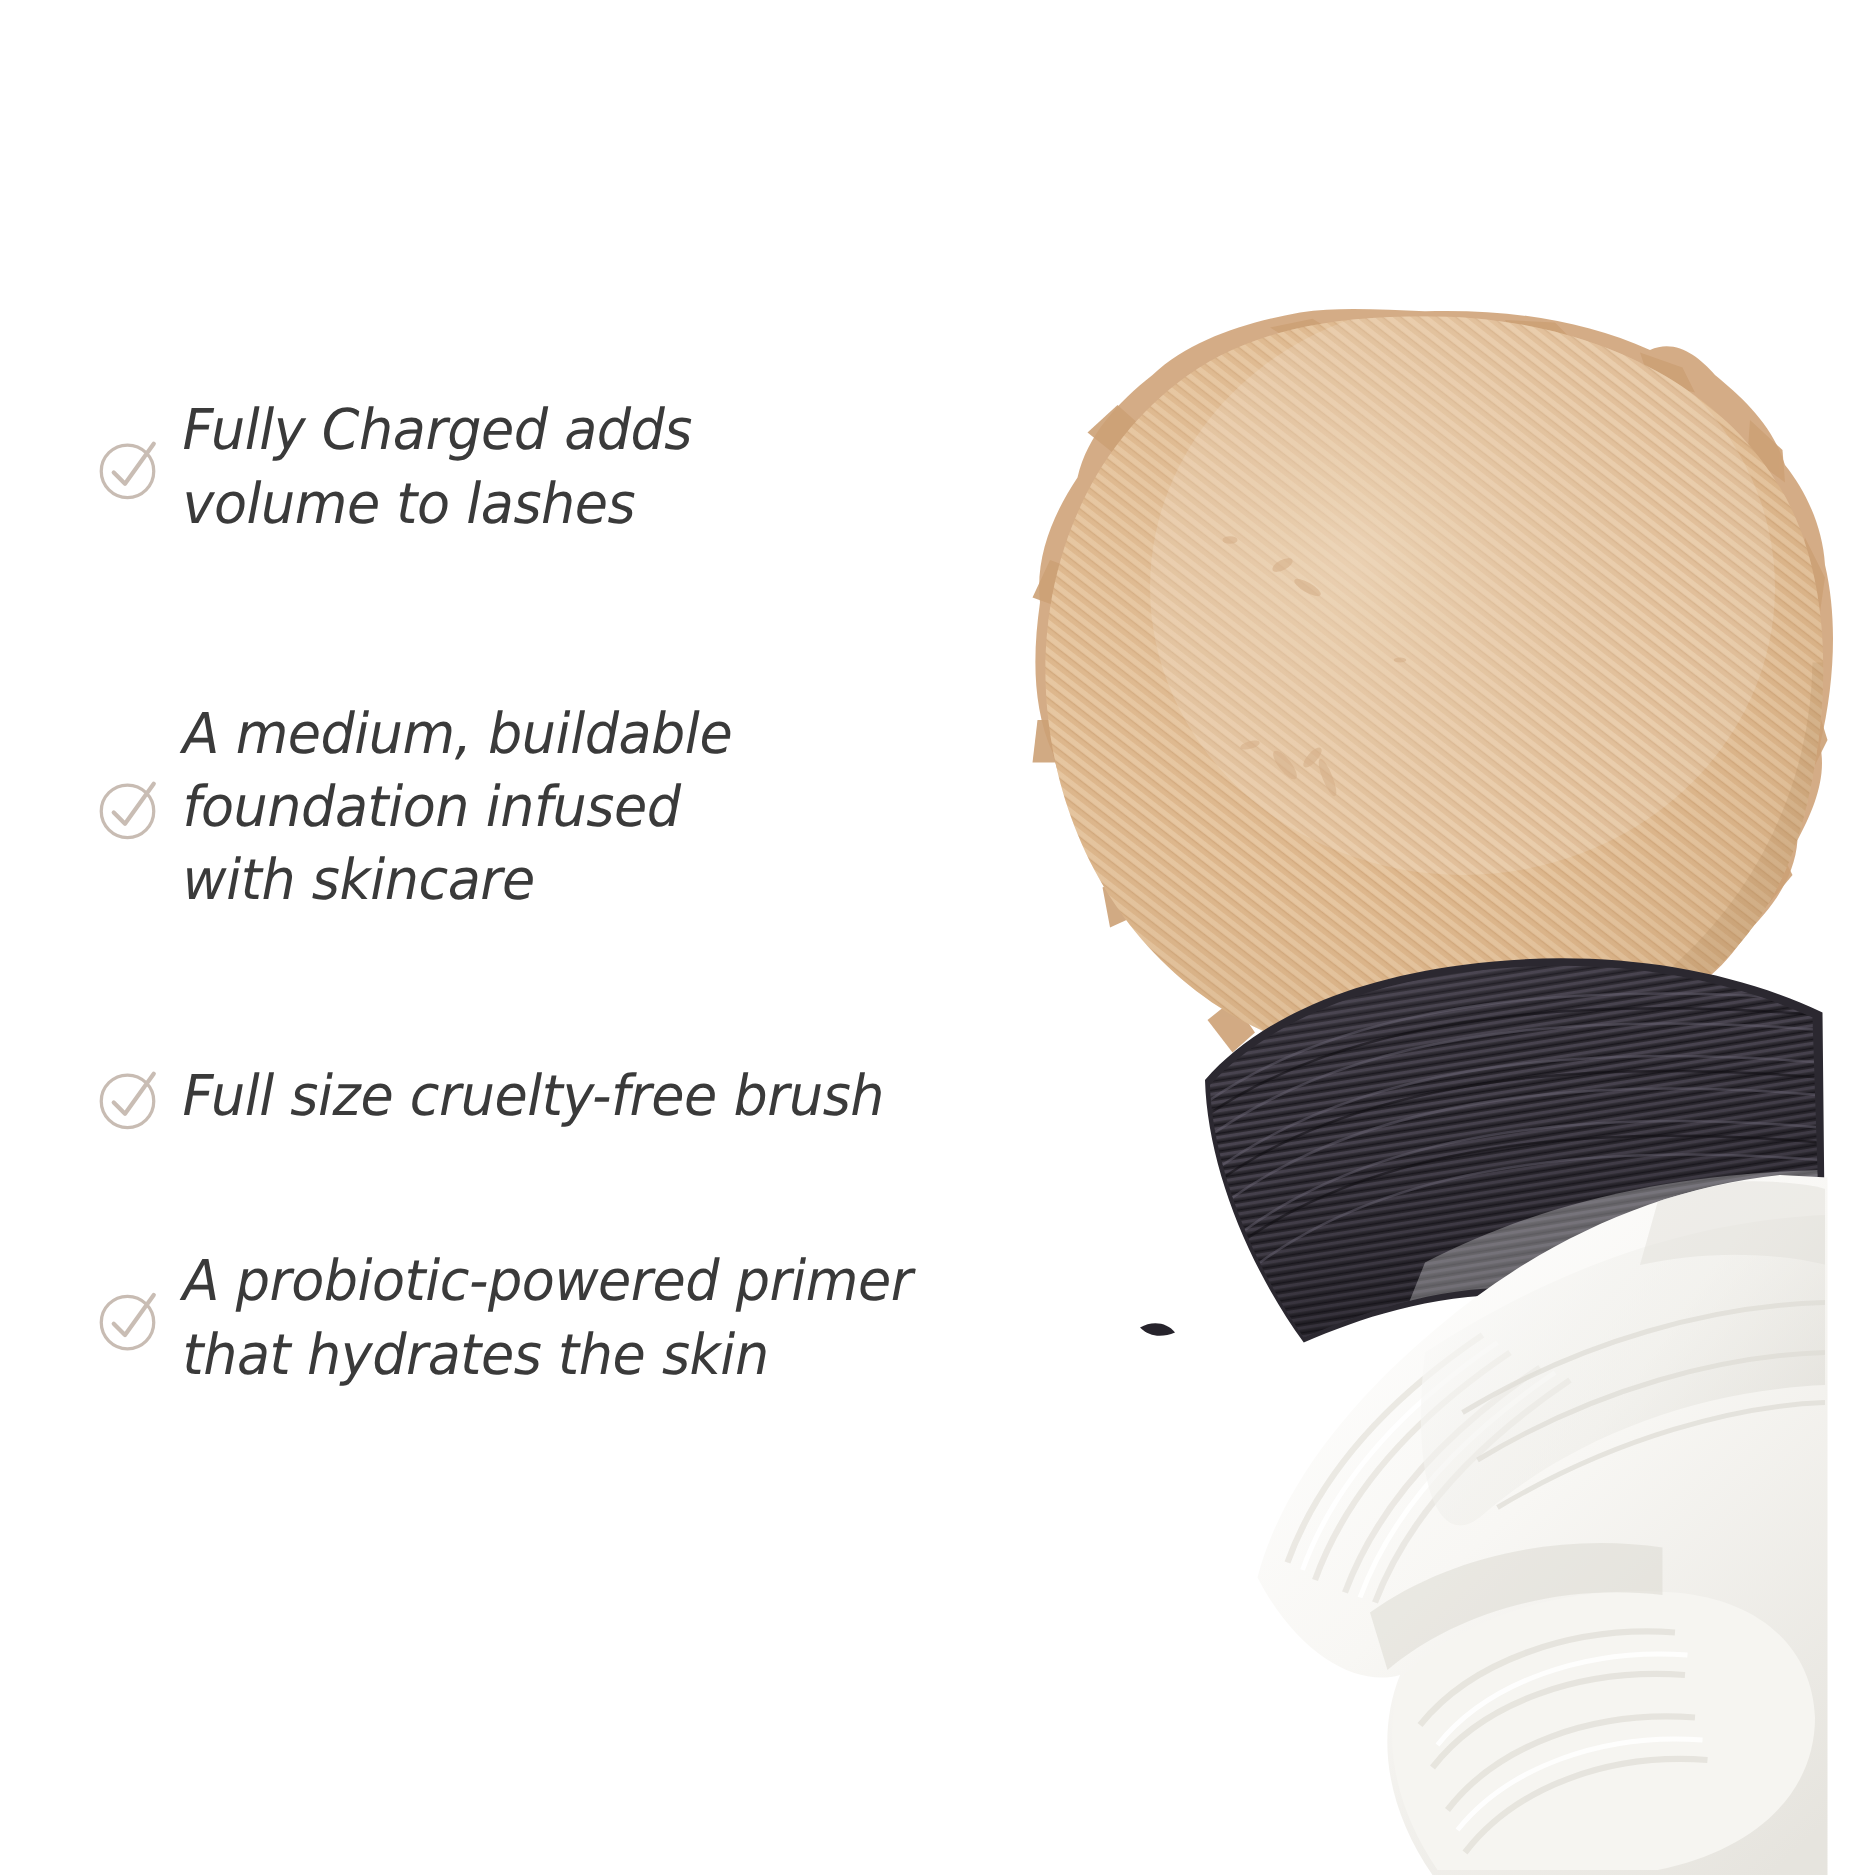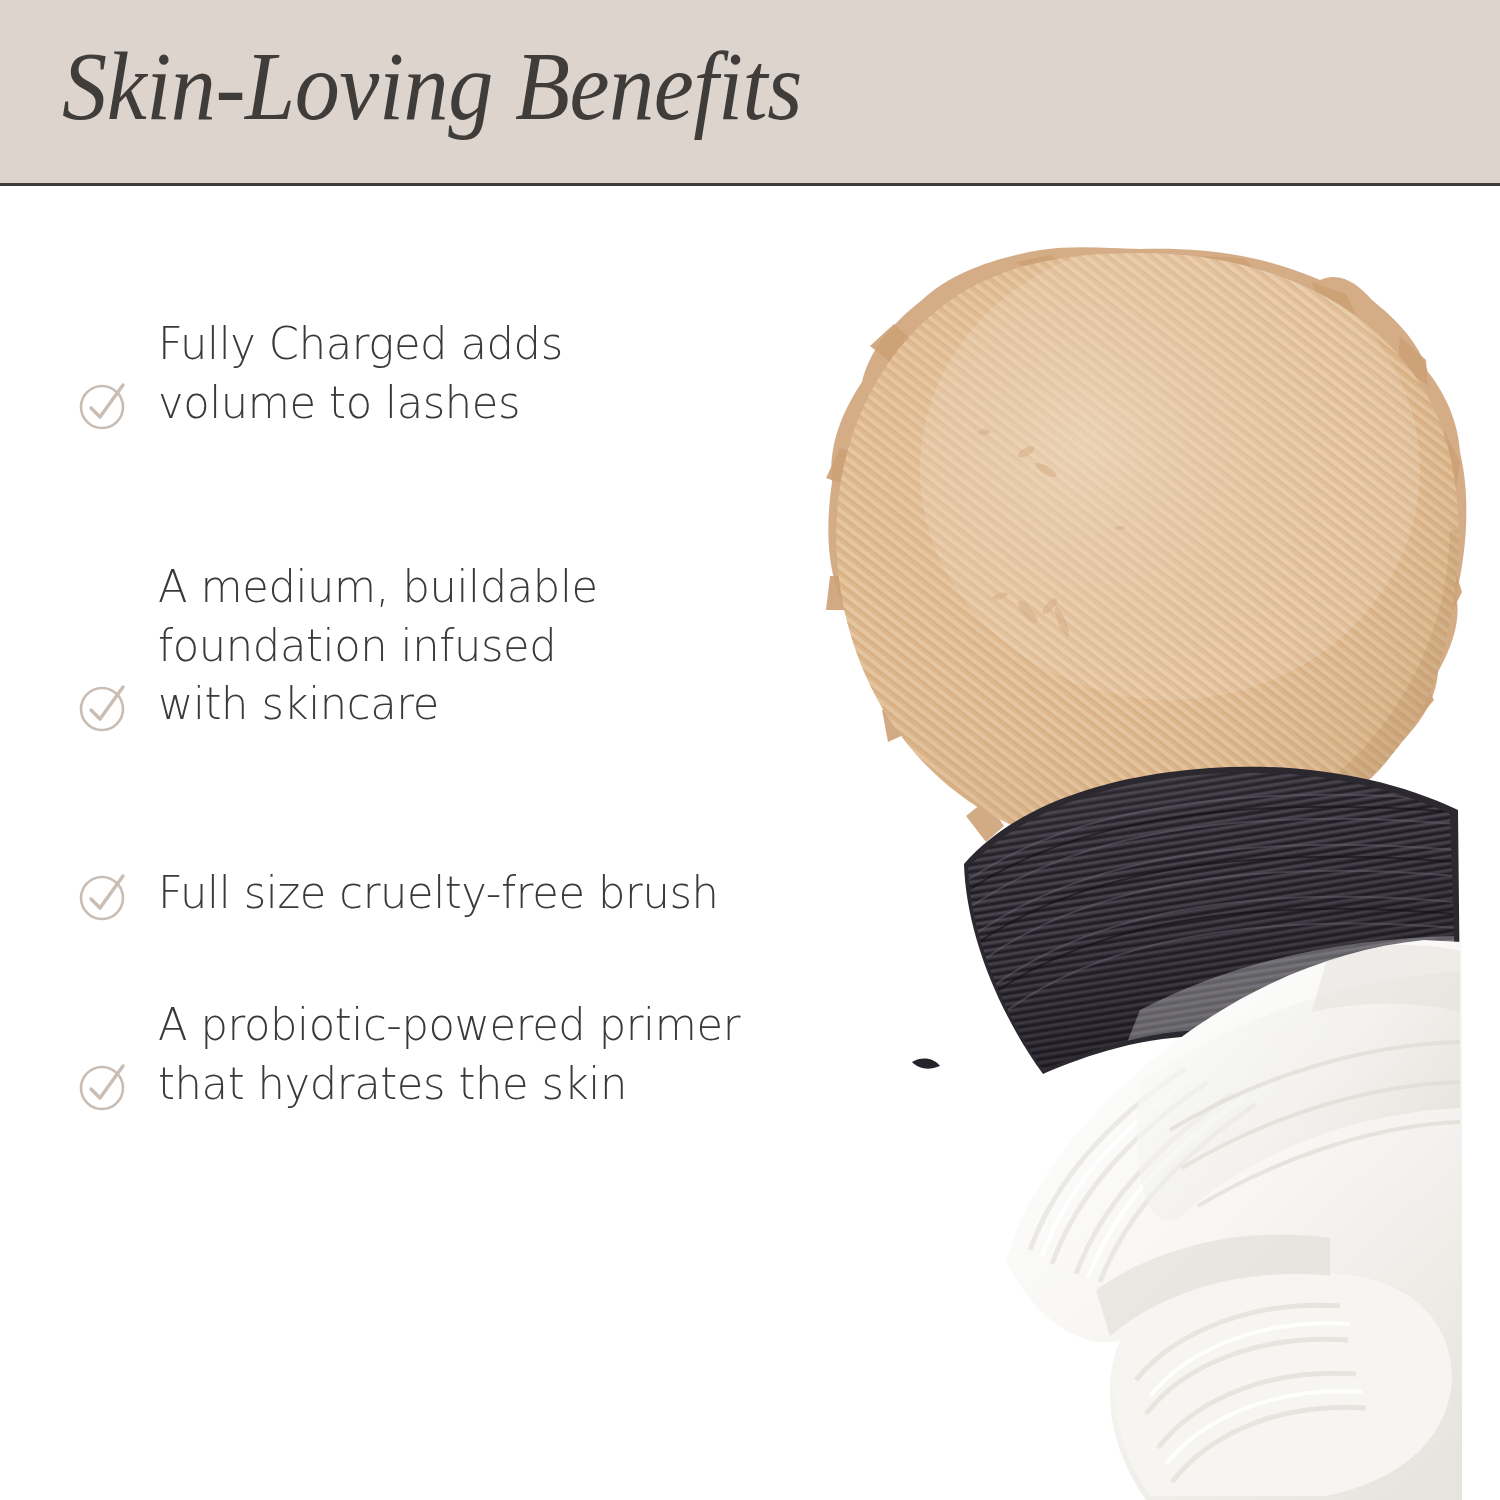--- a/index.html
+++ b/index.html
@@ -42,26 +42,27 @@
 
   
   #benefits {
     position:absolute;
     left:78px; top:300px;
     width:880px;
   }
   .benefit-item {
     position:absolute;
     display:flex;
-    align-items:flex-end;
-    gap:28px;
+    align-items:center;
+    gap:16px;
+    font-style:italic;
   }
   .benefit-item[data-idx="0"] { top:15px;  }
   .benefit-item[data-idx="1"] { top:258px; }
-  .benefit-item[data-idx="2"] { top:564px; }
+  .benefit-item[data-idx="2"] { top:548px; }
   .benefit-item[data-idx="3"] { top:696px; }
 
   .check-icon {
     flex:0 0 auto;
     width:52px; height:52px;
     position:relative;
     margin-top:5px;
   }
   .check-icon svg { display:block; width:52px; height:52px; overflow:visible; }
 
@@ -287,23 +288,20 @@
           <path d="M1096,1290 C1160,1244 1250,1226 1330,1238 L1330,1276
                    C1244,1266 1162,1292 1110,1336 Z" fill="#d6d4cd" opacity="0.45"></path>
 
           <path d="M1330,948 C1400,942 1450,946 1462,952 L1462,1012
                    C1410,1000 1356,1002 1312,1012 Z" fill="#e2e0d9" opacity="0.5"></path>
         </g>
       </g>
     </svg>
   </div>
 
-  <div id="header-band">
-    <div id="header-title">Skin-Loving Benefits</div>
-  </div>
 
   <div id="benefits">
 
     <div class="benefit-item" data-idx="0">
       <span class="check-icon">
         <svg viewBox="0 0 52 52" xmlns="http://www.w3.org/2000/svg">
           <circle cx="24" cy="27" r="21" fill="none" stroke="#c8bcb3" stroke-width="2.6"></circle>
           <path d="M13 28 L22 37 L45 5" fill="none" stroke="#c9bdb4" stroke-width="3.4" stroke-linecap="round" stroke-linejoin="round"></path>
         </svg>
       </span>

